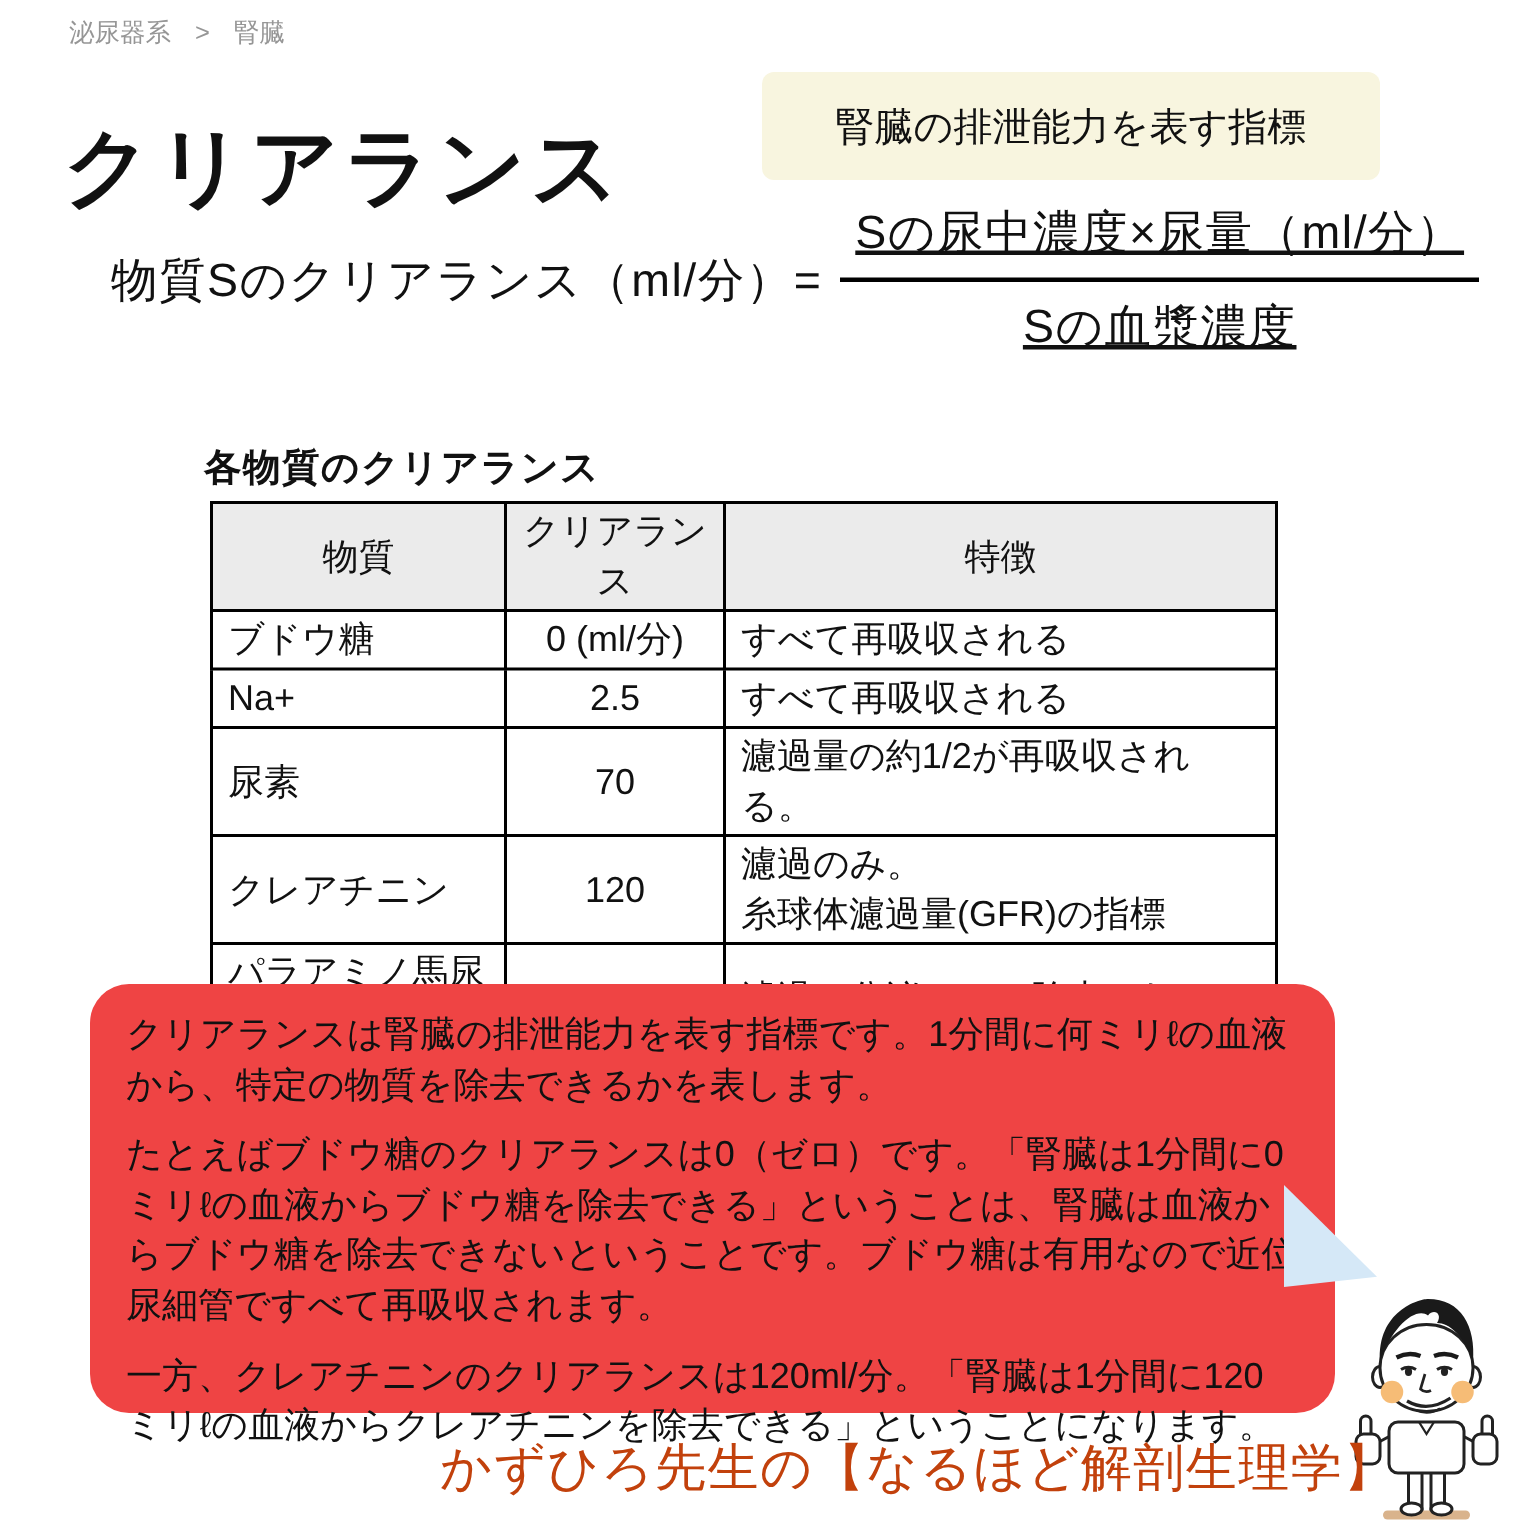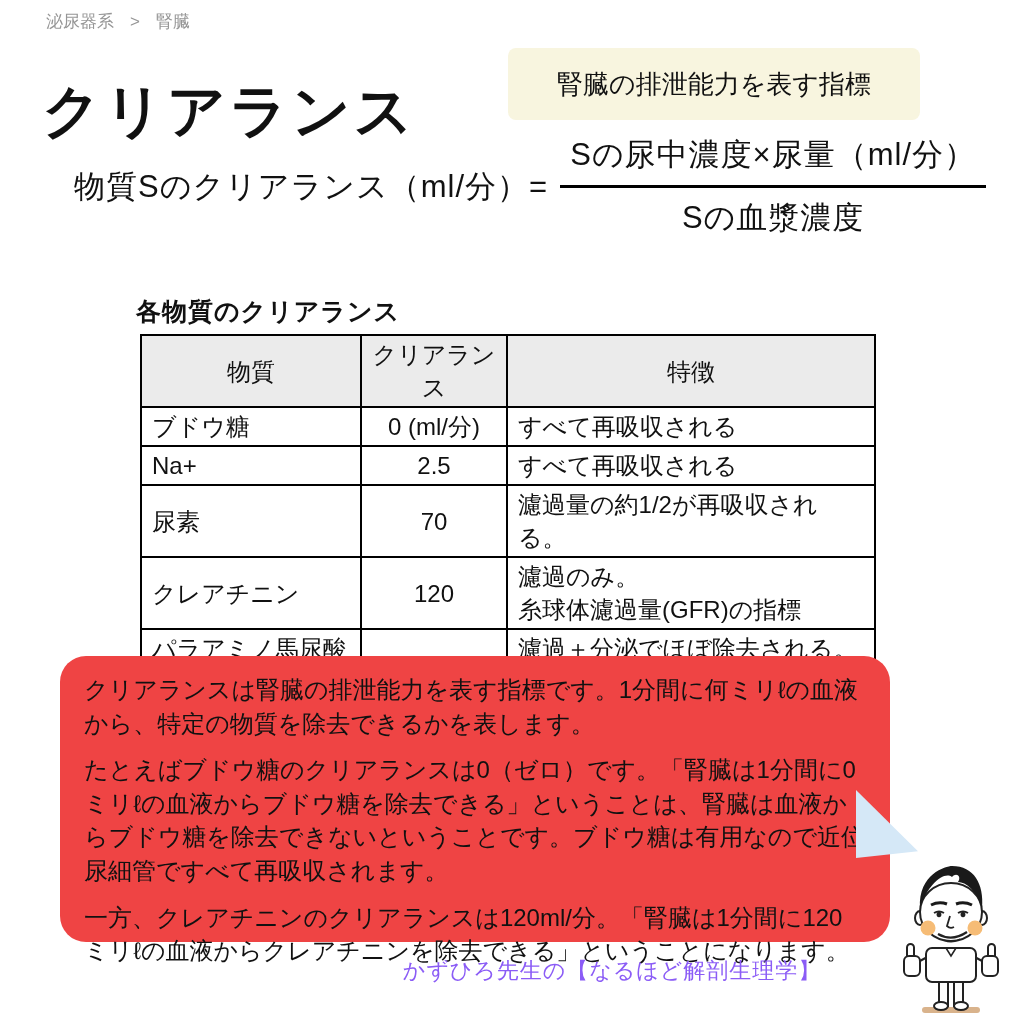--- a/index.html
+++ b/index.html
@@ -26,21 +26,21 @@
     width: 412px; height: 72px;
     background: #f8f5df; border-radius: 8px;
     display: flex; align-items: center; justify-content: center;
     font-size: 26px;
   }
   .formula {
     position: absolute; left: 74px; top: 134px;
     display: flex; align-items: center;
   }
   .formula-lhs { font-size: 31px; letter-spacing: 1px; }
-  .fraction { margin-left: 12px; text-align: center; }
+  .fraction { margin-left: 12px; text-align: center; text-decoration: underline; }
   .numerator {
     font-size: 31px; padding: 0 10px 9px;
     border-bottom: 3px solid #000; letter-spacing: 1px;
   }
   .denominator { font-size: 31px; padding-top: 9px; letter-spacing: 1px; }
   .section-heading {
     position: absolute; left: 136px; top: 274px;
     font-size: 25px; letter-spacing: 1px;
   }
   table.clearance {
@@ -48,21 +48,21 @@
     border-collapse: collapse;
   }
   .clearance th, .clearance td {
     border: 2px solid #000;
     font-size: 24px; line-height: 33px;
     padding: 2px 10px;
   }
   .clearance th {
     background: #ebebeb; font-weight: normal; text-align: center;
   }
-  .col-substance { width: 220px; text-align: left; white-space: pre-line; }
+  .col-substance { width: 196px; text-align: left; white-space: pre-line; }
   .col-clearance { width: 146px; text-align: center; }
   .col-feature  { width: 368px; text-align: left; white-space: pre-line; }
   .speech-bubble {
     position: absolute; left: 60px; top: 656px;
     width: 830px; height: 286px;
     background: #ef4444; border-radius: 26px;
     padding: 17px 24px 12px;
   }
   .speech-bubble p {
     margin: 0 0 13px;
@@ -76,21 +76,21 @@
     clip-path: polygon(0 0, 100% 90%, 0 100%);
   }
   .mascot {
     position: absolute; left: 886px; top: 850px;
     width: 130px; height: 170px;
   }
   .footer-brand {
     position: absolute; left: 0; top: 956px; width: 1024px;
     padding-left: 200px;
     text-align: center;
-    font-size: 22px; color: #8b5cf6; letter-spacing: 1px;
+    font-size: 34px; color: #c2410c; letter-spacing: 1px;
   }
 </style>
 </head>
 <body>
 
 <nav class="breadcrumb">
   <span>泌尿器系</span>
   <span>&gt;</span>
   <span>腎臓</span>
 </nav>

